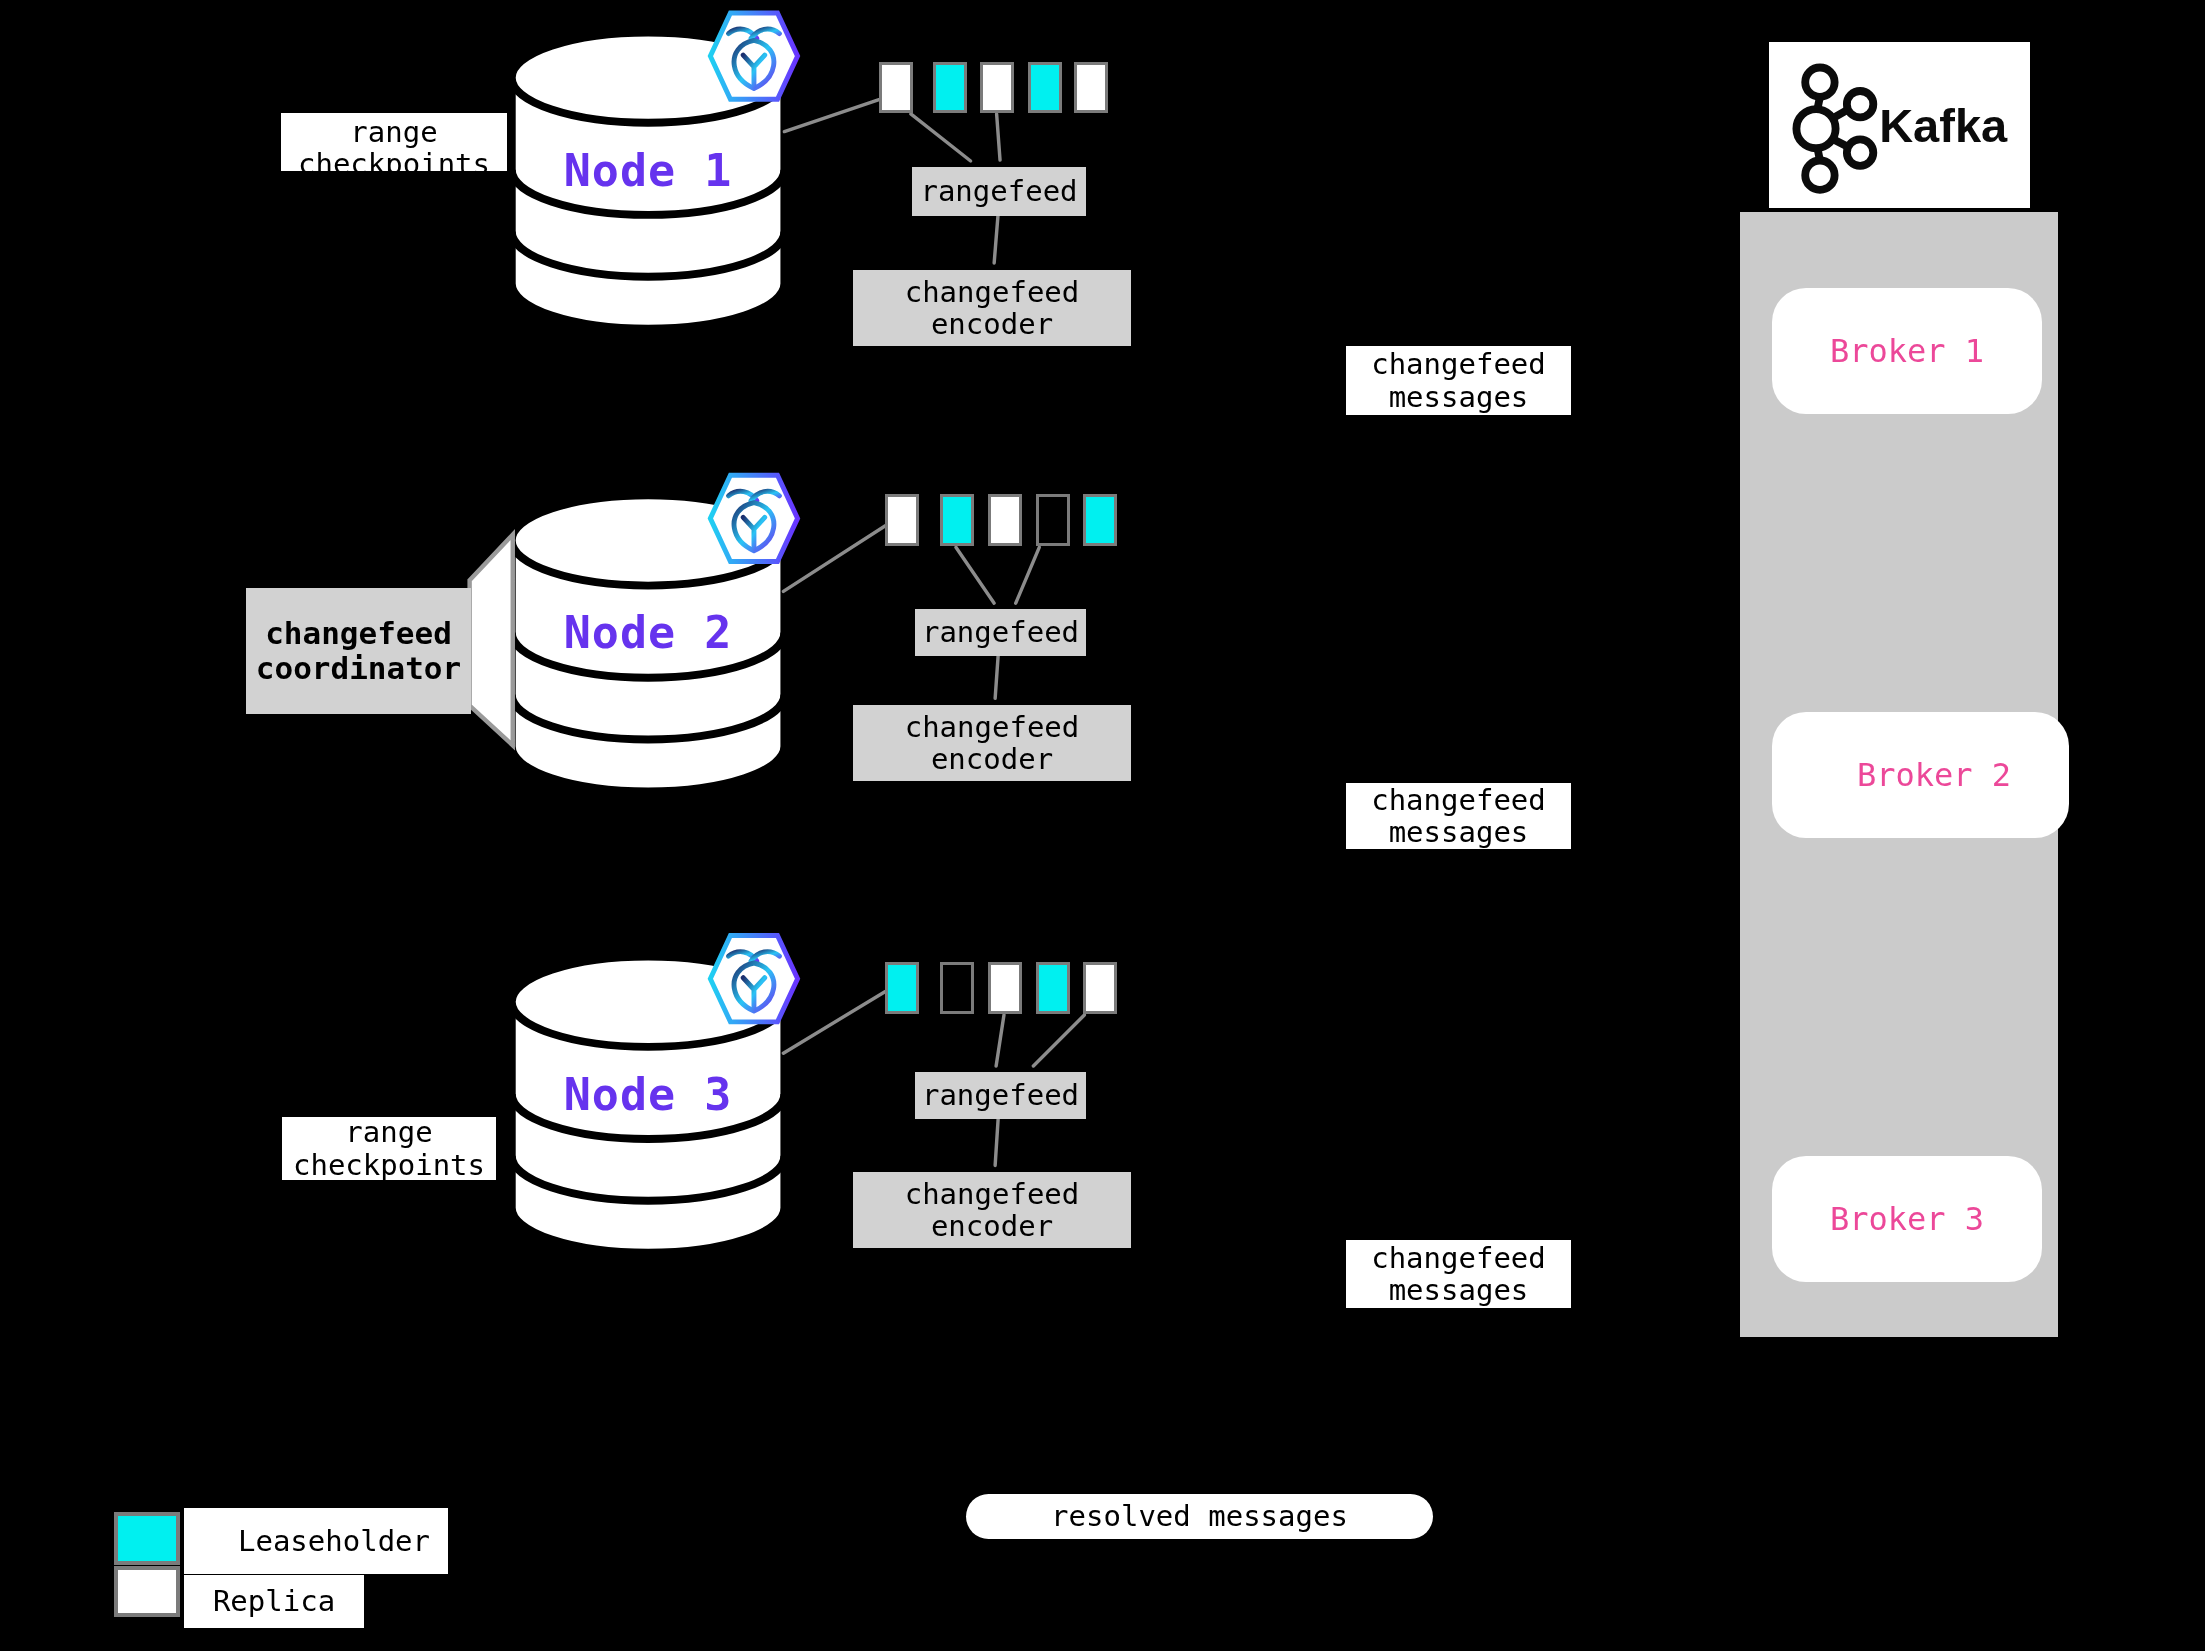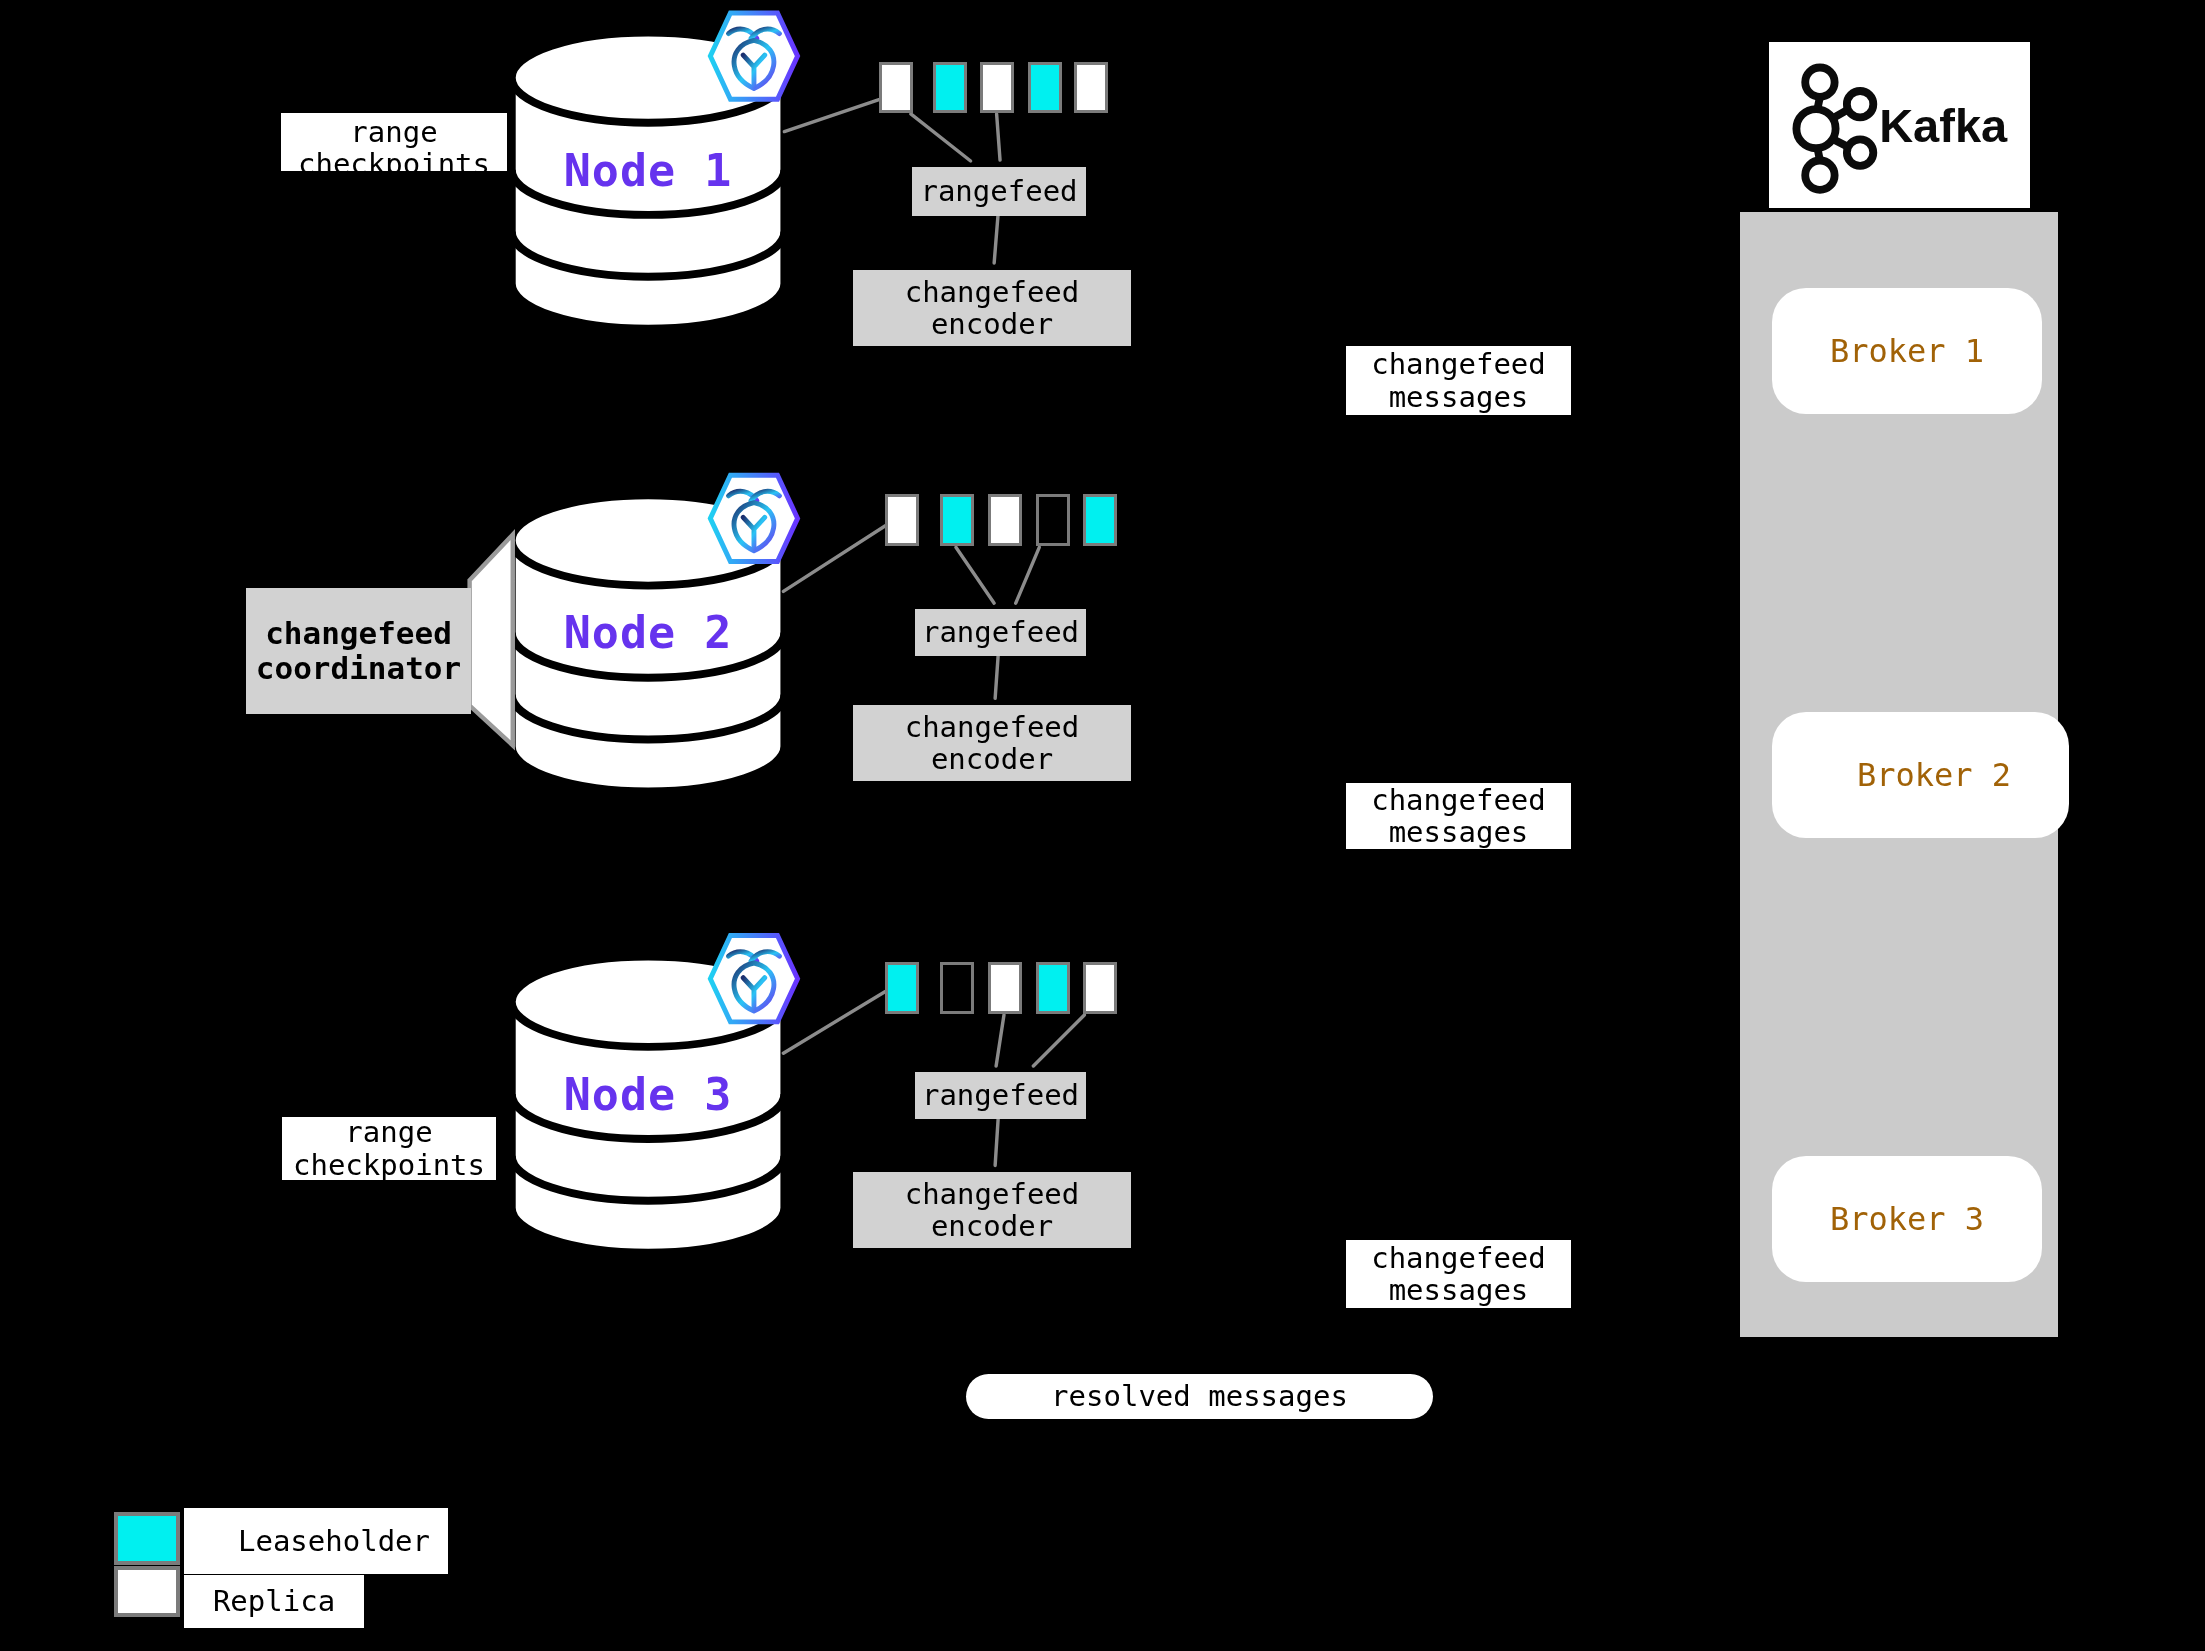--- a/index.html
+++ b/index.html
@@ -14,21 +14,21 @@
   .clip{overflow:hidden;align-items:flex-start;padding-top:2.9px;}
   .bold{font-weight:bold;}
   .node-label{position:absolute;transform:translate(-50%,-50%);
        font-size:45px;font-weight:bold;color:#6633ee;letter-spacing:1px;}
   .range{position:absolute;width:34px;box-sizing:border-box;border:3.4px solid #7b7b7b;}
   .range[data-kind="leaseholder"]{background:#00f0f0;}
   .range[data-kind="replica"]{background:#ffffff;}
   .range[data-kind="empty"]{background:transparent;}
   .broker{position:absolute;left:1772px;width:270px;height:126px;background:#fff;
        border-radius:34px;display:flex;align-items:center;justify-content:center;
-       font-size:32px;color:#a16207;}
+       font-size:32px;color:#ec4899;}
   .pill{border-radius:22.6px;}
 </style>
 </head>
 <body>
 
 <div id="app">
 
   <svg id="art" width="2205" height="1652" viewBox="0 0 4498 3369">
     <defs>
       <linearGradient id="hexg" x1="0" y1="0" x2="1" y2="0">
@@ -146,21 +146,21 @@
       <text x="225" y="205" font-family="Liberation Sans, sans-serif" font-weight="700" font-size="96" fill="#0b0b0b">Kafka</text>
     </svg>
   </div>
 
   <div class="box" style="left:1740px;top:212px;width:318px;height:1125px;background:#cbcbcb;"></div>
 
   <div class="broker" style="top:288px;">Broker 1</div>
   <div class="broker" style="top:712px;padding-left:27px;">Broker 2</div>
   <div class="broker" style="top:1156px;">Broker 3</div>
 
-  <div class="box white lbl pill" style="left:966px;top:1374px;width:467px;height:45px;">resolved messages</div>
+  <div class="box white lbl pill" style="left:966px;top:1494px;width:467px;height:45px;">resolved messages</div>
 
   <div class="box white lbl" style="left:184px;top:1508px;width:228px;height:66px;padding-left:36px;">Leaseholder</div>
   <div class="box white lbl" style="left:184px;top:1575px;width:180px;height:53px;">Replica</div>
   <div class="range" style="left:114px;top:1512px;width:66px;height:53px;border-width:4.9px;" data-kind="leaseholder"></div>
   <div class="range" style="left:114px;top:1566px;width:66px;height:51px;border-width:4.9px;" data-kind="replica"></div>
 
 </div>
 
 
 </body></html>

